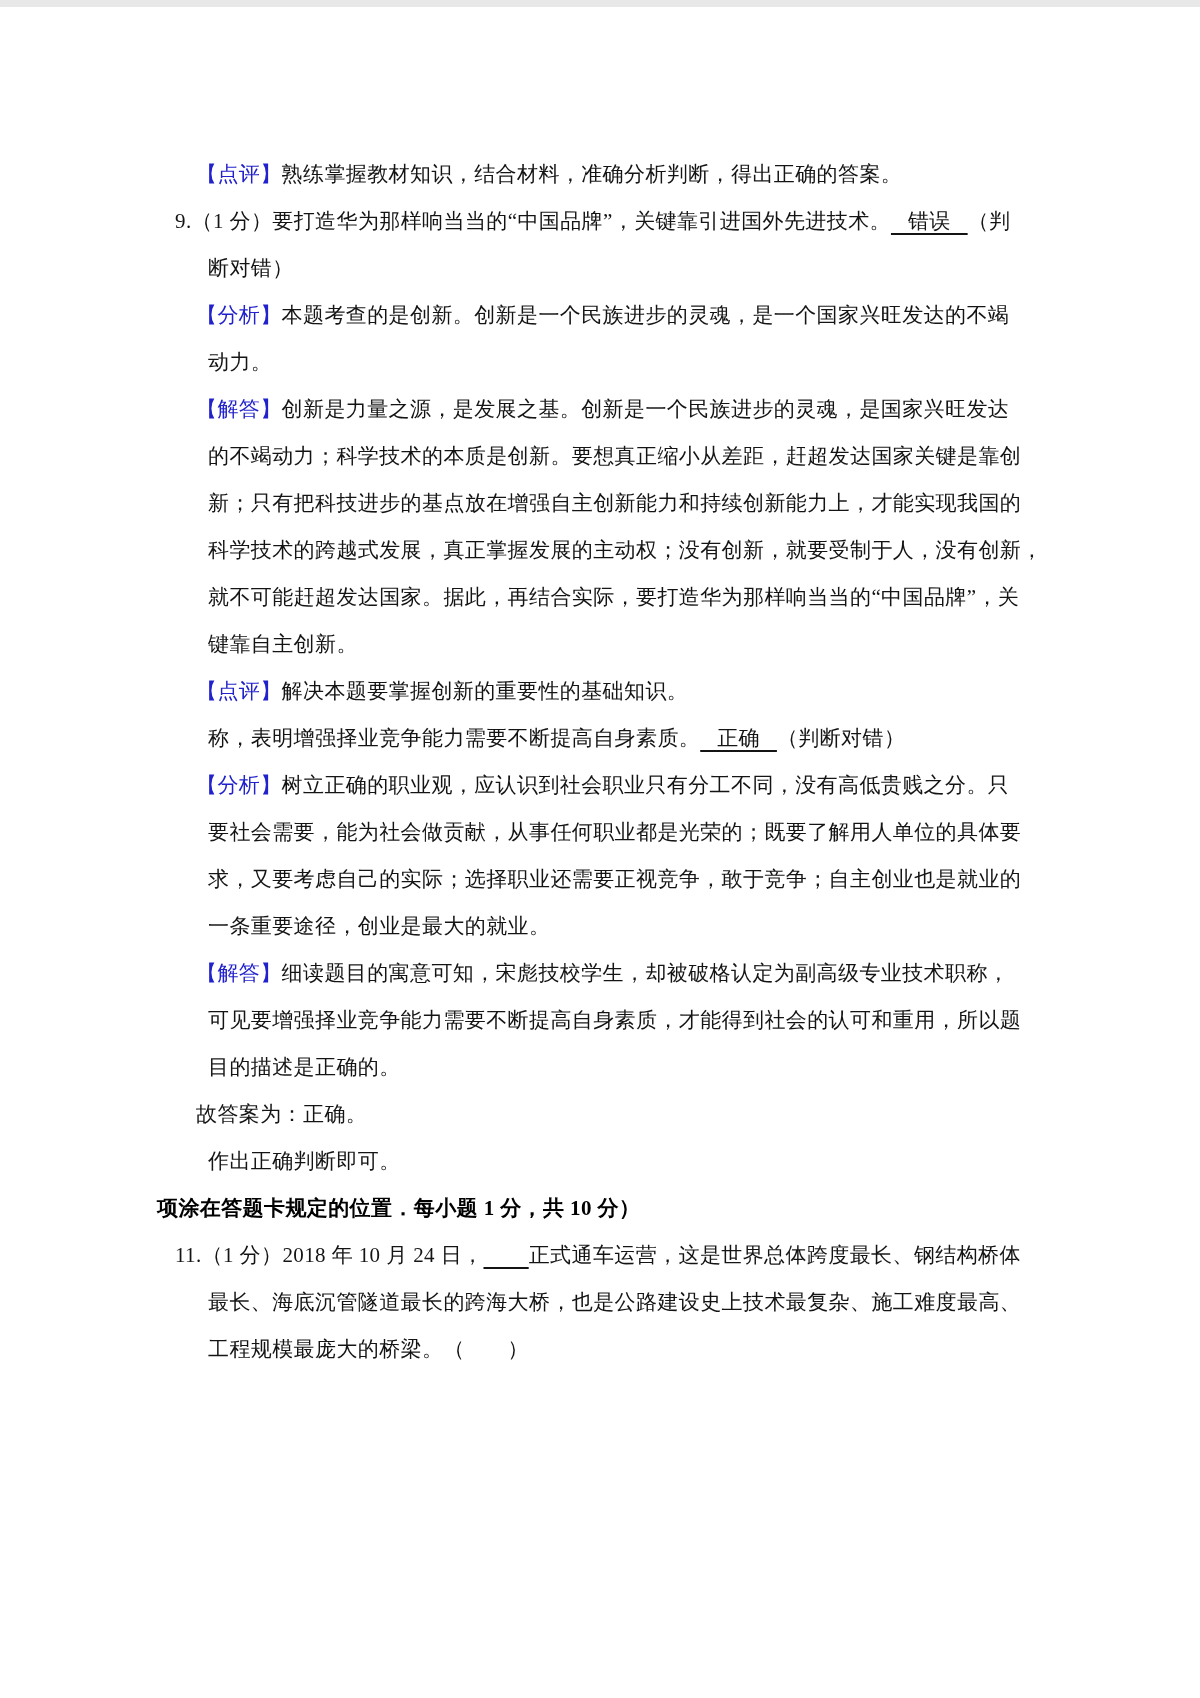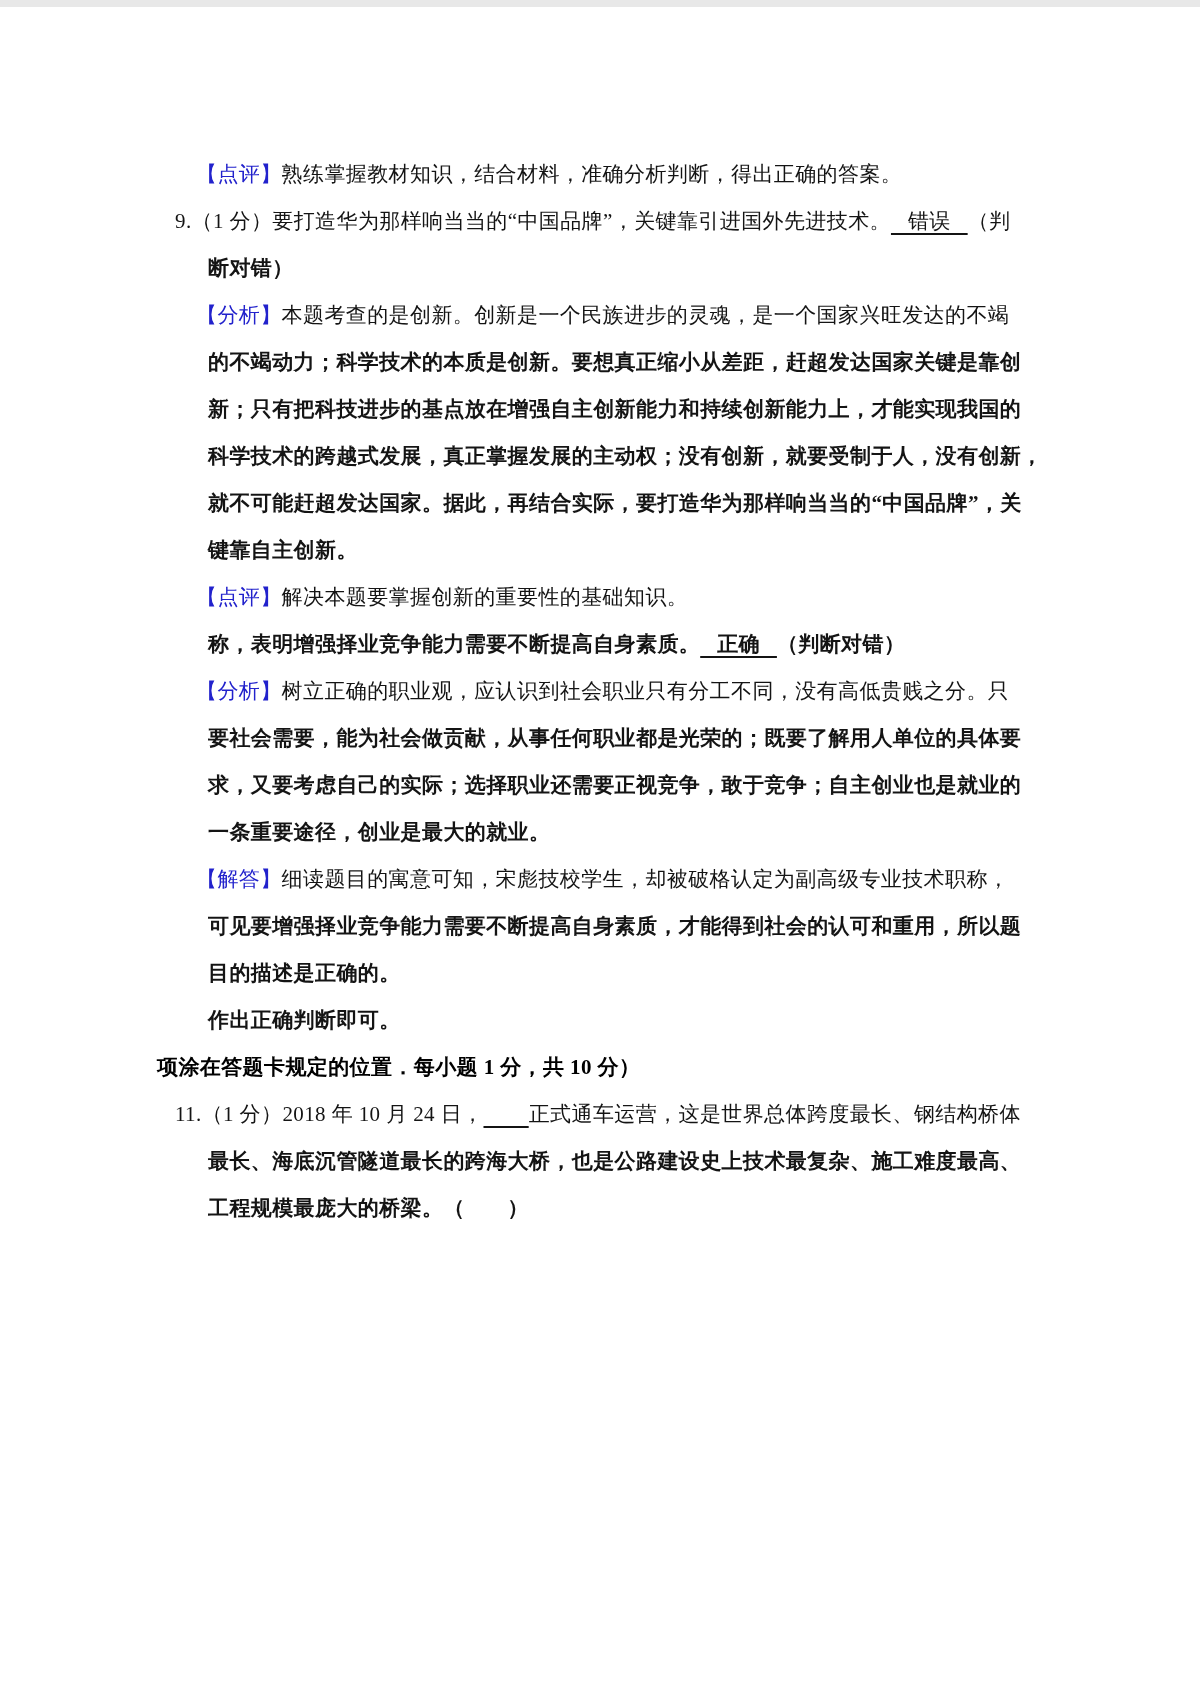--- a/index.html
+++ b/index.html
@@ -21,48 +21,51 @@
   .line {
     height: 47px;
     line-height: 47px;
     font-size: 21px;
     letter-spacing: 0.4px;
     white-space: pre;
     color: #141414;
     font-family: "Liberation Serif", "DejaVu Serif", serif;
   }
   .line.question { padding-left: 175px; }
-  .line.wrap     { padding-left: 208px; font-weight: bold; }
+  .line.wrap     { padding-left: 208px; }
   .line.answer   { padding-left: 196px; }
   .line.section  { padding-left: 157px; font-weight: bold; color: #000000; }
   .seg.label     { color: var(--label-color, #2222cc); }
   .seg.underline { text-decoration: underline; text-underline-offset: 5px; text-decoration-thickness: 1.5px; text-align: center; }
 </style>
 </head>
 <body>
 
 <div class="page" style="background: rgb(255, 255, 255);">
   <div class="doc">
       <div class="line answer"><span class="seg label">【点评】</span><span class="seg">熟练掌握教材知识，结合材料，准确分析判断，得出正确的答案。</span></div>
       <div class="line question"><span class="seg">9.（1 分）要打造华为那样响当当的“中国品牌”，关键靠引进国外先进技术。</span><span class="seg underline">   错误   </span><span class="seg">（判</span></div>
       <div class="line wrap"><span class="seg">断对错）</span></div>
       <div class="line answer"><span class="seg label">【分析】</span><span class="seg">本题考查的是创新。创新是一个民族进步的灵魂，是一个国家兴旺发达的不竭</span></div>
+      <div class="line wrap"><span class="seg">动力。</span></div>
+      <div class="line answer"><span class="seg label">【解答】</span><span class="seg">创新是力量之源，是发展之基。创新是一个民族进步的灵魂，是国家兴旺发达</span></div>
       <div class="line wrap"><span class="seg">的不竭动力；科学技术的本质是创新。要想真正缩小从差距，赶超发达国家关键是靠创</span></div>
       <div class="line wrap"><span class="seg">新；只有把科技进步的基点放在增强自主创新能力和持续创新能力上，才能实现我国的</span></div>
       <div class="line wrap"><span class="seg">科学技术的跨越式发展，真正掌握发展的主动权；没有创新，就要受制于人，没有创新，</span></div>
       <div class="line wrap"><span class="seg">就不可能赶超发达国家。据此，再结合实际，要打造华为那样响当当的“中国品牌”，关</span></div>
       <div class="line wrap"><span class="seg">键靠自主创新。</span></div>
       <div class="line answer"><span class="seg label">【点评】</span><span class="seg">解决本题要掌握创新的重要性的基础知识。</span></div>
       <div class="line wrap"><span class="seg">称，表明增强择业竞争能力需要不断提高自身素质。</span><span class="seg underline">   正确   </span><span class="seg">（判断对错）</span></div>
       <div class="line answer"><span class="seg label">【分析】</span><span class="seg">树立正确的职业观，应认识到社会职业只有分工不同，没有高低贵贱之分。只</span></div>
       <div class="line wrap"><span class="seg">要社会需要，能为社会做贡献，从事任何职业都是光荣的；既要了解用人单位的具体要</span></div>
       <div class="line wrap"><span class="seg">求，又要考虑自己的实际；选择职业还需要正视竞争，敢于竞争；自主创业也是就业的</span></div>
       <div class="line wrap"><span class="seg">一条重要途径，创业是最大的就业。</span></div>
       <div class="line answer"><span class="seg label">【解答】</span><span class="seg">细读题目的寓意可知，宋彪技校学生，却被破格认定为副高级专业技术职称，</span></div>
       <div class="line wrap"><span class="seg">可见要增强择业竞争能力需要不断提高自身素质，才能得到社会的认可和重用，所以题</span></div>
       <div class="line wrap"><span class="seg">目的描述是正确的。</span></div>
+      <div class="line answer"><span class="seg">故答案为：正确。</span></div>
       <div class="line wrap"><span class="seg">作出正确判断即可。</span></div>
       <div class="line section"><span class="seg">项涂在答题卡规定的位置．每小题 1 分，共 10 分）</span></div>
       <div class="line question"><span class="seg">11.（1 分）2018 年 10 月 24 日，</span><span class="seg underline">        </span><span class="seg">正式通车运营，这是世界总体跨度最长、钢结构桥体</span></div>
       <div class="line wrap"><span class="seg">最长、海底沉管隧道最长的跨海大桥，也是公路建设史上技术最复杂、施工难度最高、</span></div>
       <div class="line wrap"><span class="seg">工程规模最庞大的桥梁。（　　）</span></div>
     </div>
 </div>
 
 </body></html>

